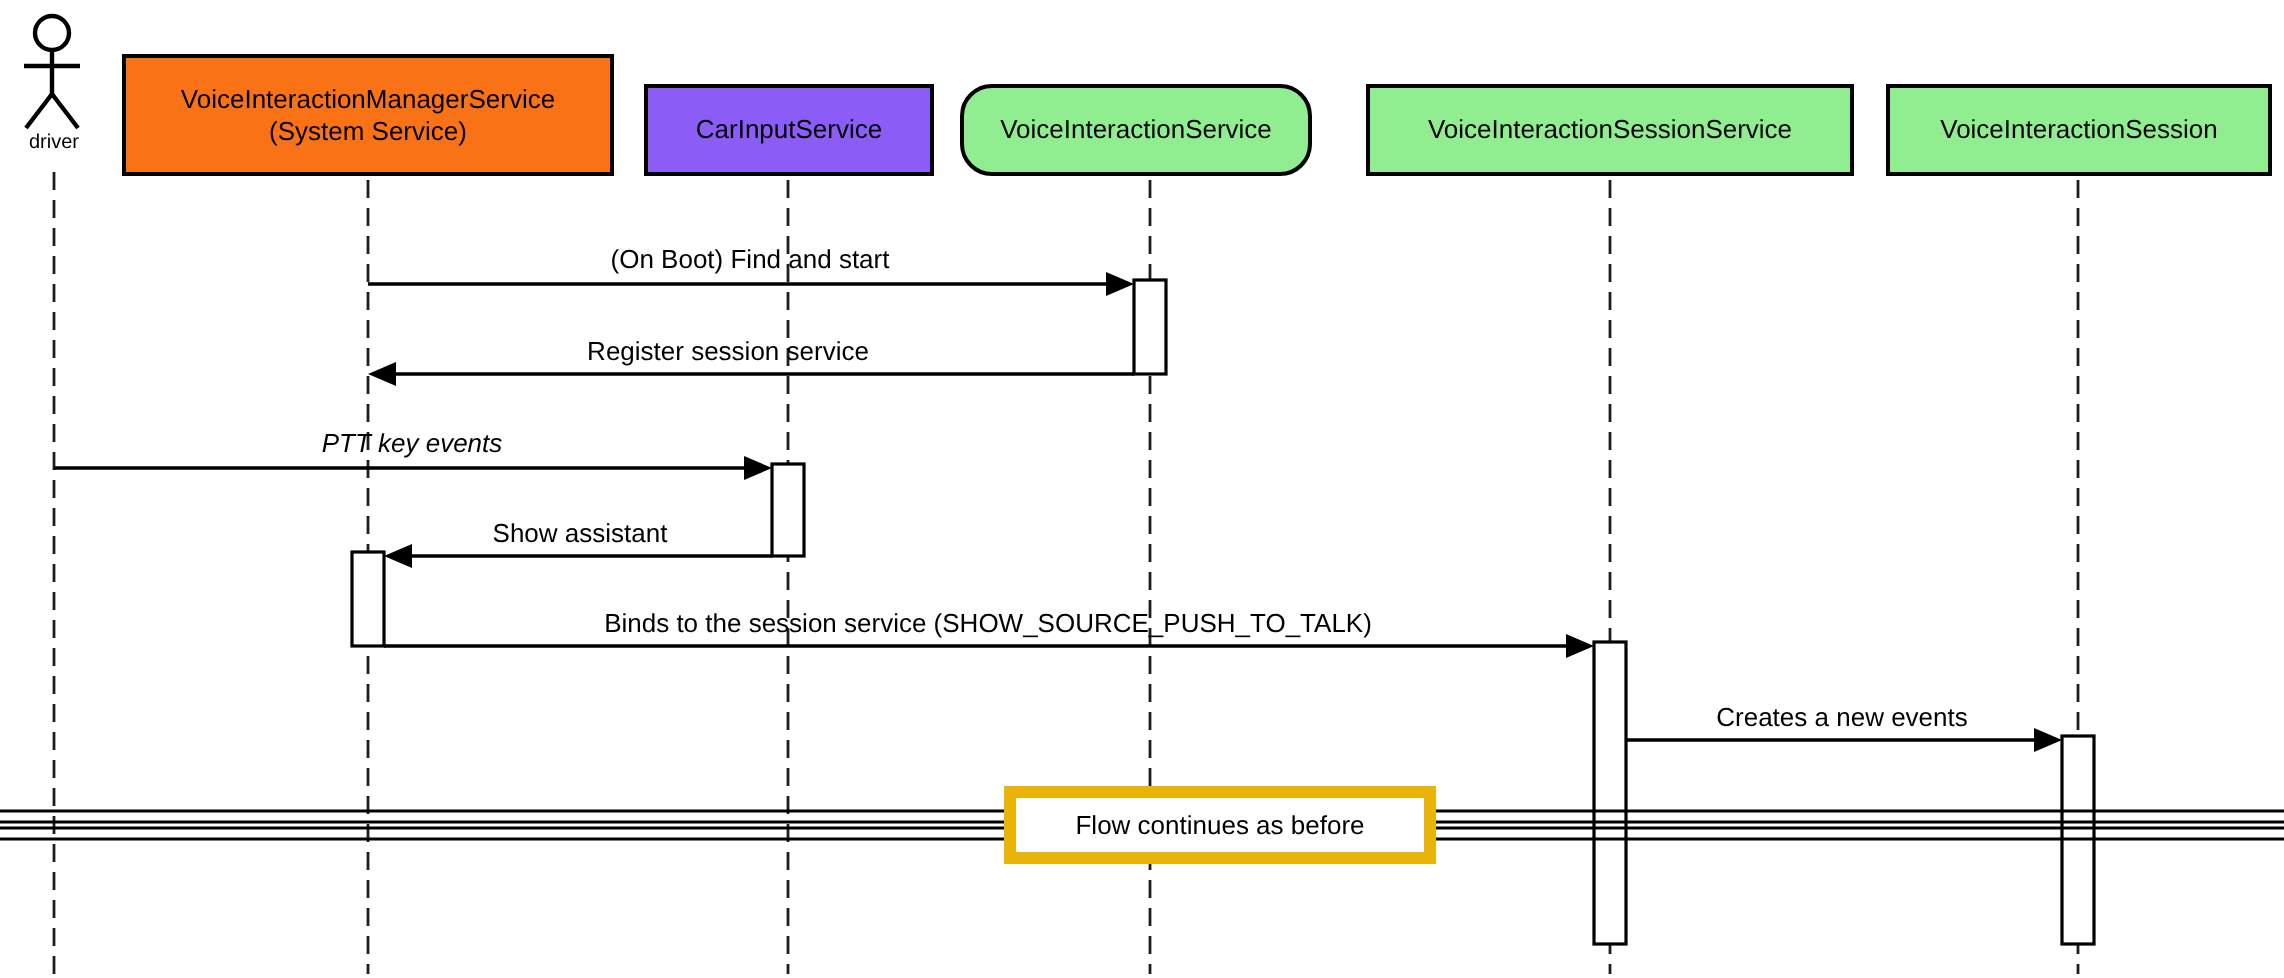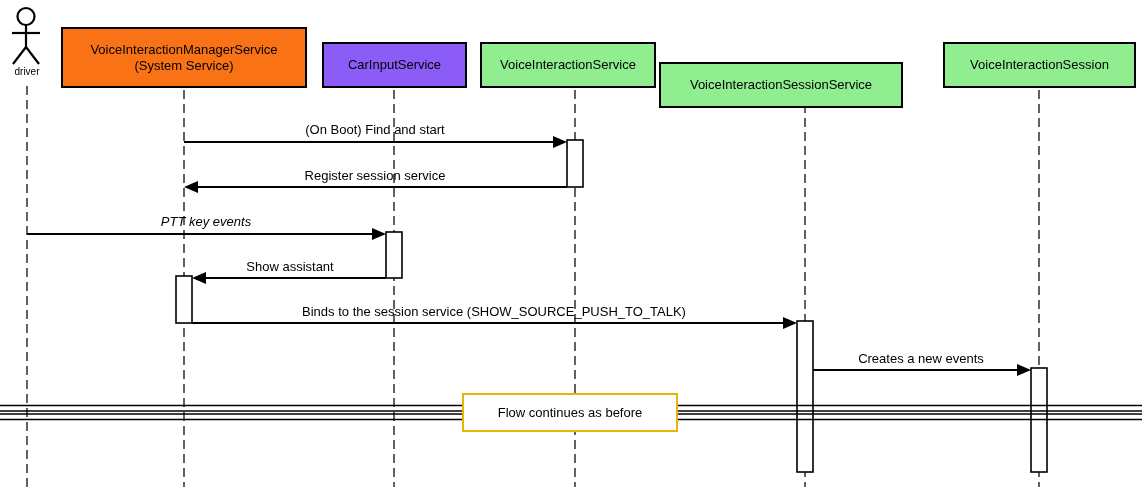--- a/index.html
+++ b/index.html
@@ -35,27 +35,28 @@
   }
   .msg {
     position: absolute;
     transform: translateX(-50%);
     white-space: nowrap;
     font-size: 13px;
   }
   .divider-label {
     position: absolute;
     box-sizing: border-box;
-    border: 2px solid #eab308;
+    border: 6px solid #eab308;
     background: #ffffff;
     display: flex;
     align-items: center;
     justify-content: center;
     text-align: center;
     font-size: 13px;
+    margin-left: 40px;
   }
   .lifeline { stroke: #1f1f1f; stroke-width: 1.4; stroke-dasharray: 9 5; }
   .activation { fill: #ffffff; stroke: #000000; stroke-width: 1.6; }
   .arrow-line { stroke: #000000; stroke-width: 1.8; }
   .arrow-head { fill: #000000; stroke: none; }
   .divider-line { stroke: #000000; stroke-width: 1.4; }
   .actor-stroke { stroke: #000000; stroke-width: 2.2; fill: none; }
 </style>
 </head>
 <body>
@@ -116,26 +117,26 @@
       <line class="arrow-line" x1="813" y1="370" x2="1019" y2="370"></line>
       <polygon class="arrow-head" points="1031,370 1017,364 1017,376"></polygon>
     </g>
   </svg>
 
   <div class="actor-label" style="left:27px; top:66px;">driver</div>
 
   <div class="pbox" style="left: 61px; top: 27px; width: 246px; height: 61px; background-color: #f97316;">VoiceInteractionManagerService
 (System Service)</div>
   <div class="pbox" style="left: 322px; top: 42px; width: 145px; height: 46px; background-color: #8b5cf6;">CarInputService</div>
-  <div class="pbox" style="left: 480px; top: 42px; width: 176px; height: 46px; background-color: rgb(144, 238, 144);">VoiceInteractionService</div>
-  <div class="pbox" style="left: 659px; top: 42px; width: 244px; height: 46px; background-color: rgb(144, 238, 144); margin-top: 20px;">VoiceInteractionSessionService</div>
+  <div class="pbox" style="left: 480px; top: 42px; width: 176px; height: 46px; background-color: rgb(144, 238, 144); border-radius: 16px;">VoiceInteractionService</div>
+  <div class="pbox" style="left: 683px; top: 42px; width: 244px; height: 46px; background-color: rgb(144, 238, 144);">VoiceInteractionSessionService</div>
   <div class="pbox" style="left: 943px; top: 42px; width: 193px; height: 46px; background-color: rgb(144, 238, 144);">VoiceInteractionSession</div>
 
   <div class="msg" style="left:375px; top:122px;">(On Boot) Find and start</div>
-  <div class="msg" style="left:375px; top:168px;">Register session service</div>
+  <div class="msg" style="left:364px; top:168px;">Register session service</div>
   <div class="msg" style="left:206px; top:214px;font-style:italic;">PTT key events</div>
   <div class="msg" style="left:290px; top:259px;text-align:right;">Show assistant</div>
   <div class="msg" style="left:494px; top:304px;">Binds to the session service (SHOW_SOURCE_PUSH_TO_TALK)</div>
   <div class="msg" style="left:921px; top:351px;">Creates a new events</div>
 
   <div class="divider-label" style="left:462px; top:393px; width:216px; height:39px;">Flow continues as before</div>
 
 </div>
 
 </body></html>

